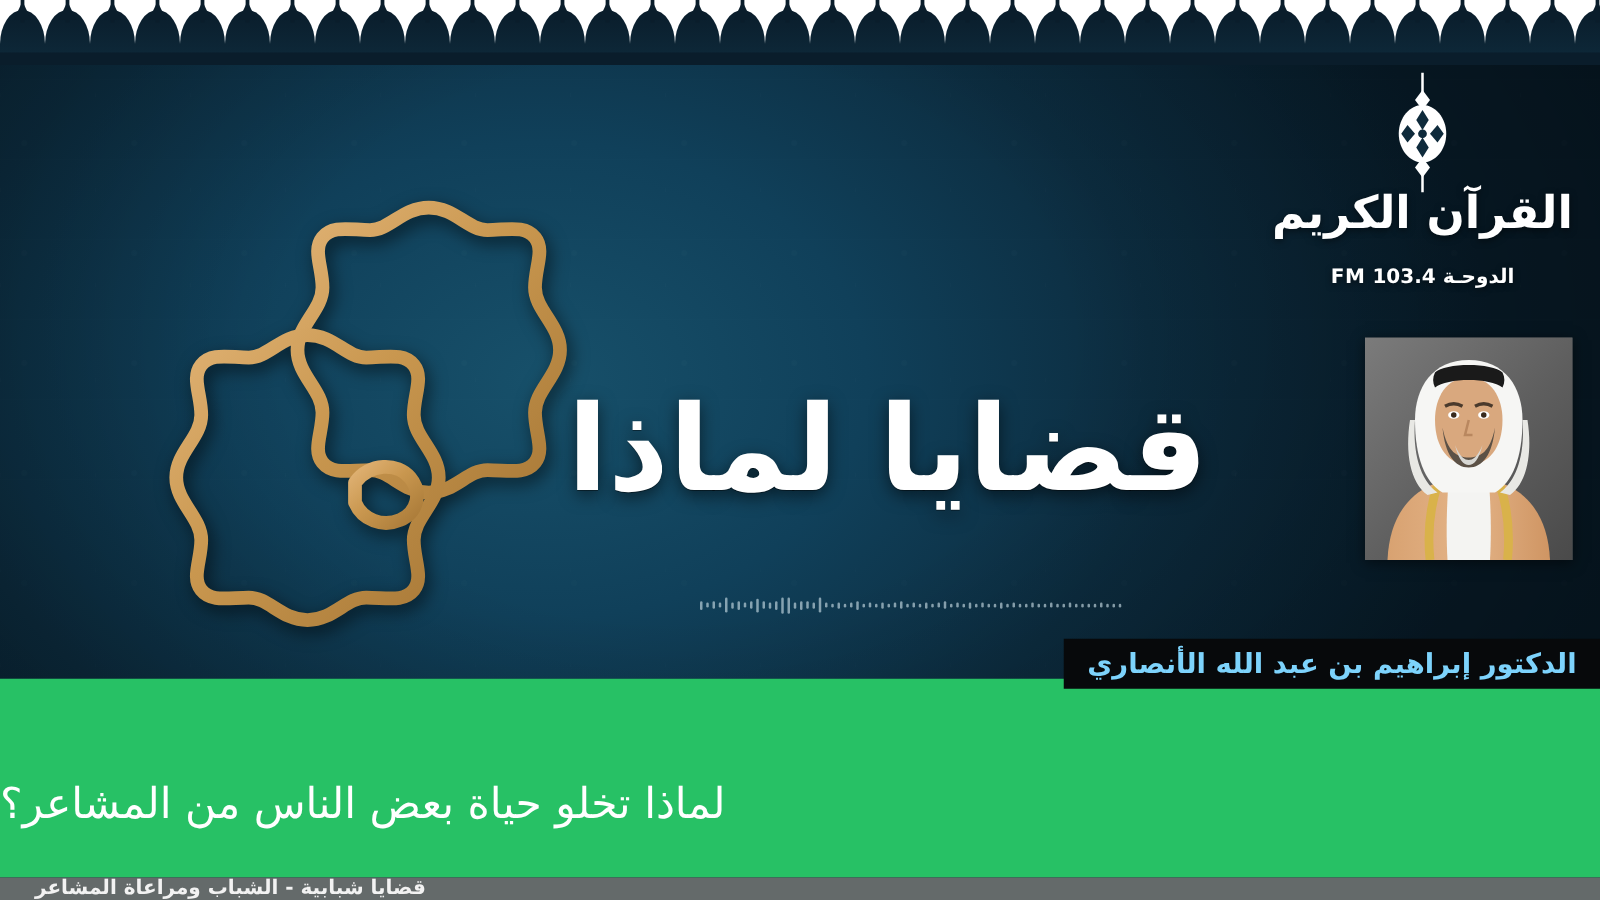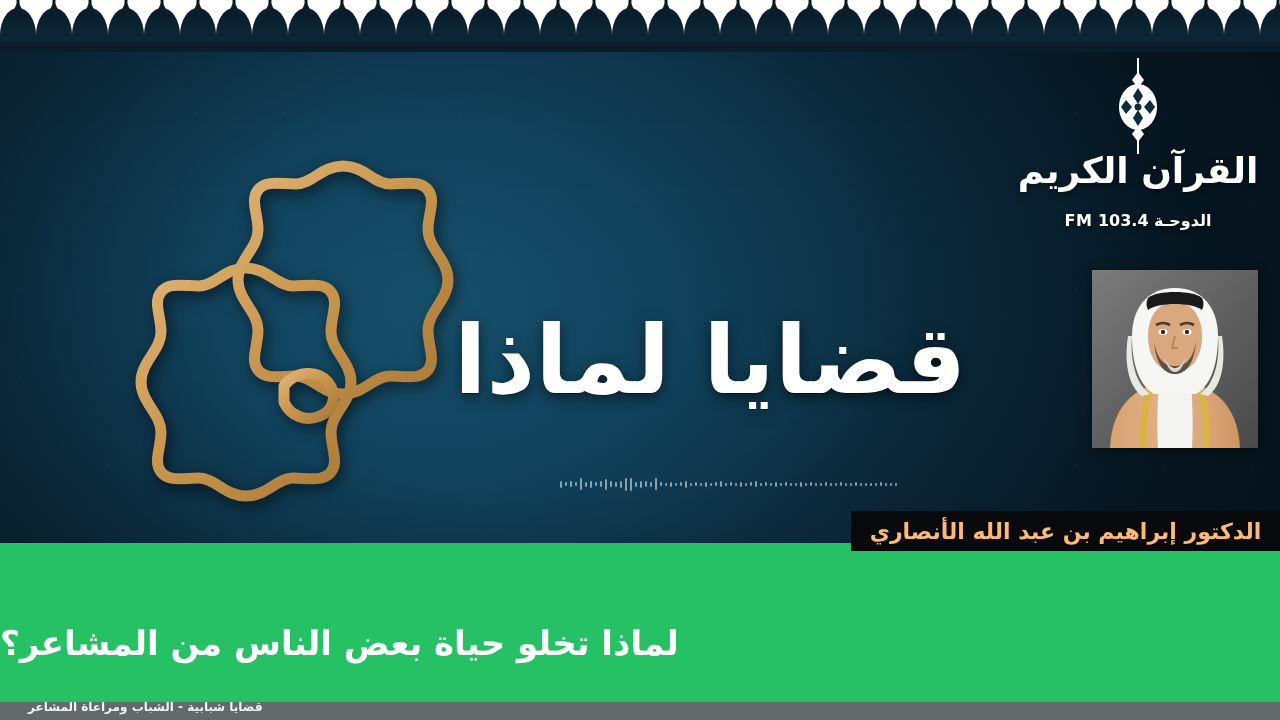--- a/index.html
+++ b/index.html
@@ -161,57 +161,57 @@
   
   .guest-name-bar {
     position:absolute; left:851px; top:511px;
     width:429px; height:40px;
     background:#07090b;
     display:flex; align-items:center; justify-content:center;
     direction:rtl;
     z-index:6;
   }
   .guest-name-bar .name-text {
-    color:#fdba74;
+    color:#7dd3fc;
     font-size:22px;
     font-weight:700;
     letter-spacing:.3px;
     white-space:nowrap;
   }
 
   
   .question-band {
     position:absolute; left:0; top:543px;
     width:1280px; height:159px;
     background:#27c165;
     display:flex; align-items:center; justify-content:flex-end;
     padding:0 44px 0 0;
     direction:rtl;
   }
   .question-text {
     color:#ffffff;
     font-size:34px;
-    font-weight:700;
+    font-weight:400;
     white-space:nowrap;
     letter-spacing:.2px;
     margin-top:40px;
   }
 
   
   .bottom-bar {
     position:absolute; left:0; top:702px;
     width:1280px; height:18px;
     background:#646a6a;
     display:flex; align-items:center;
     direction:rtl;
     padding:0 0 0 0;
   }
   .bottom-bar .ticker-text {
     color:#f2f2f2;
-    font-size:12px;
+    font-size:16px;
     font-weight:700;
     white-space:nowrap;
     position:absolute;
     left:28px;
     top:-2px;
   }
 </style>
 </head>
 <body>
 

